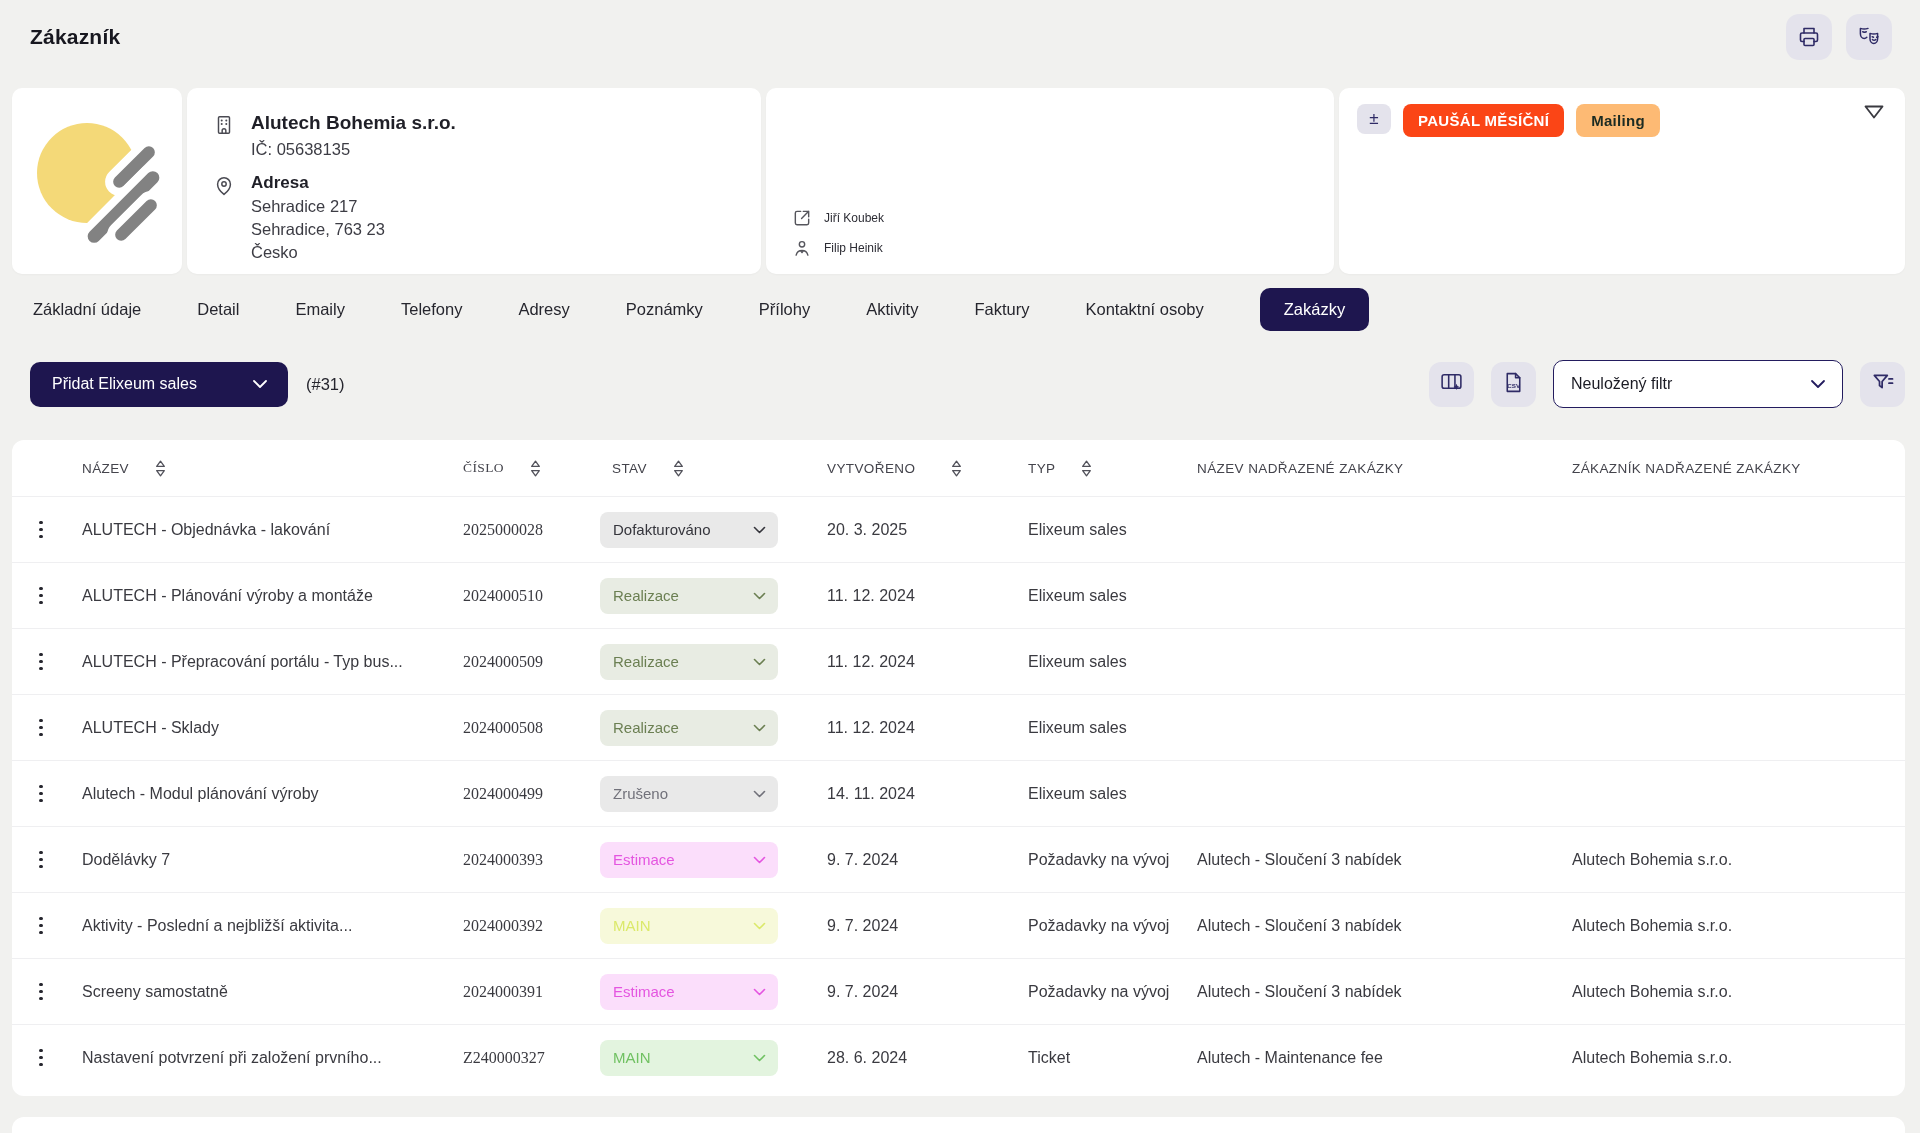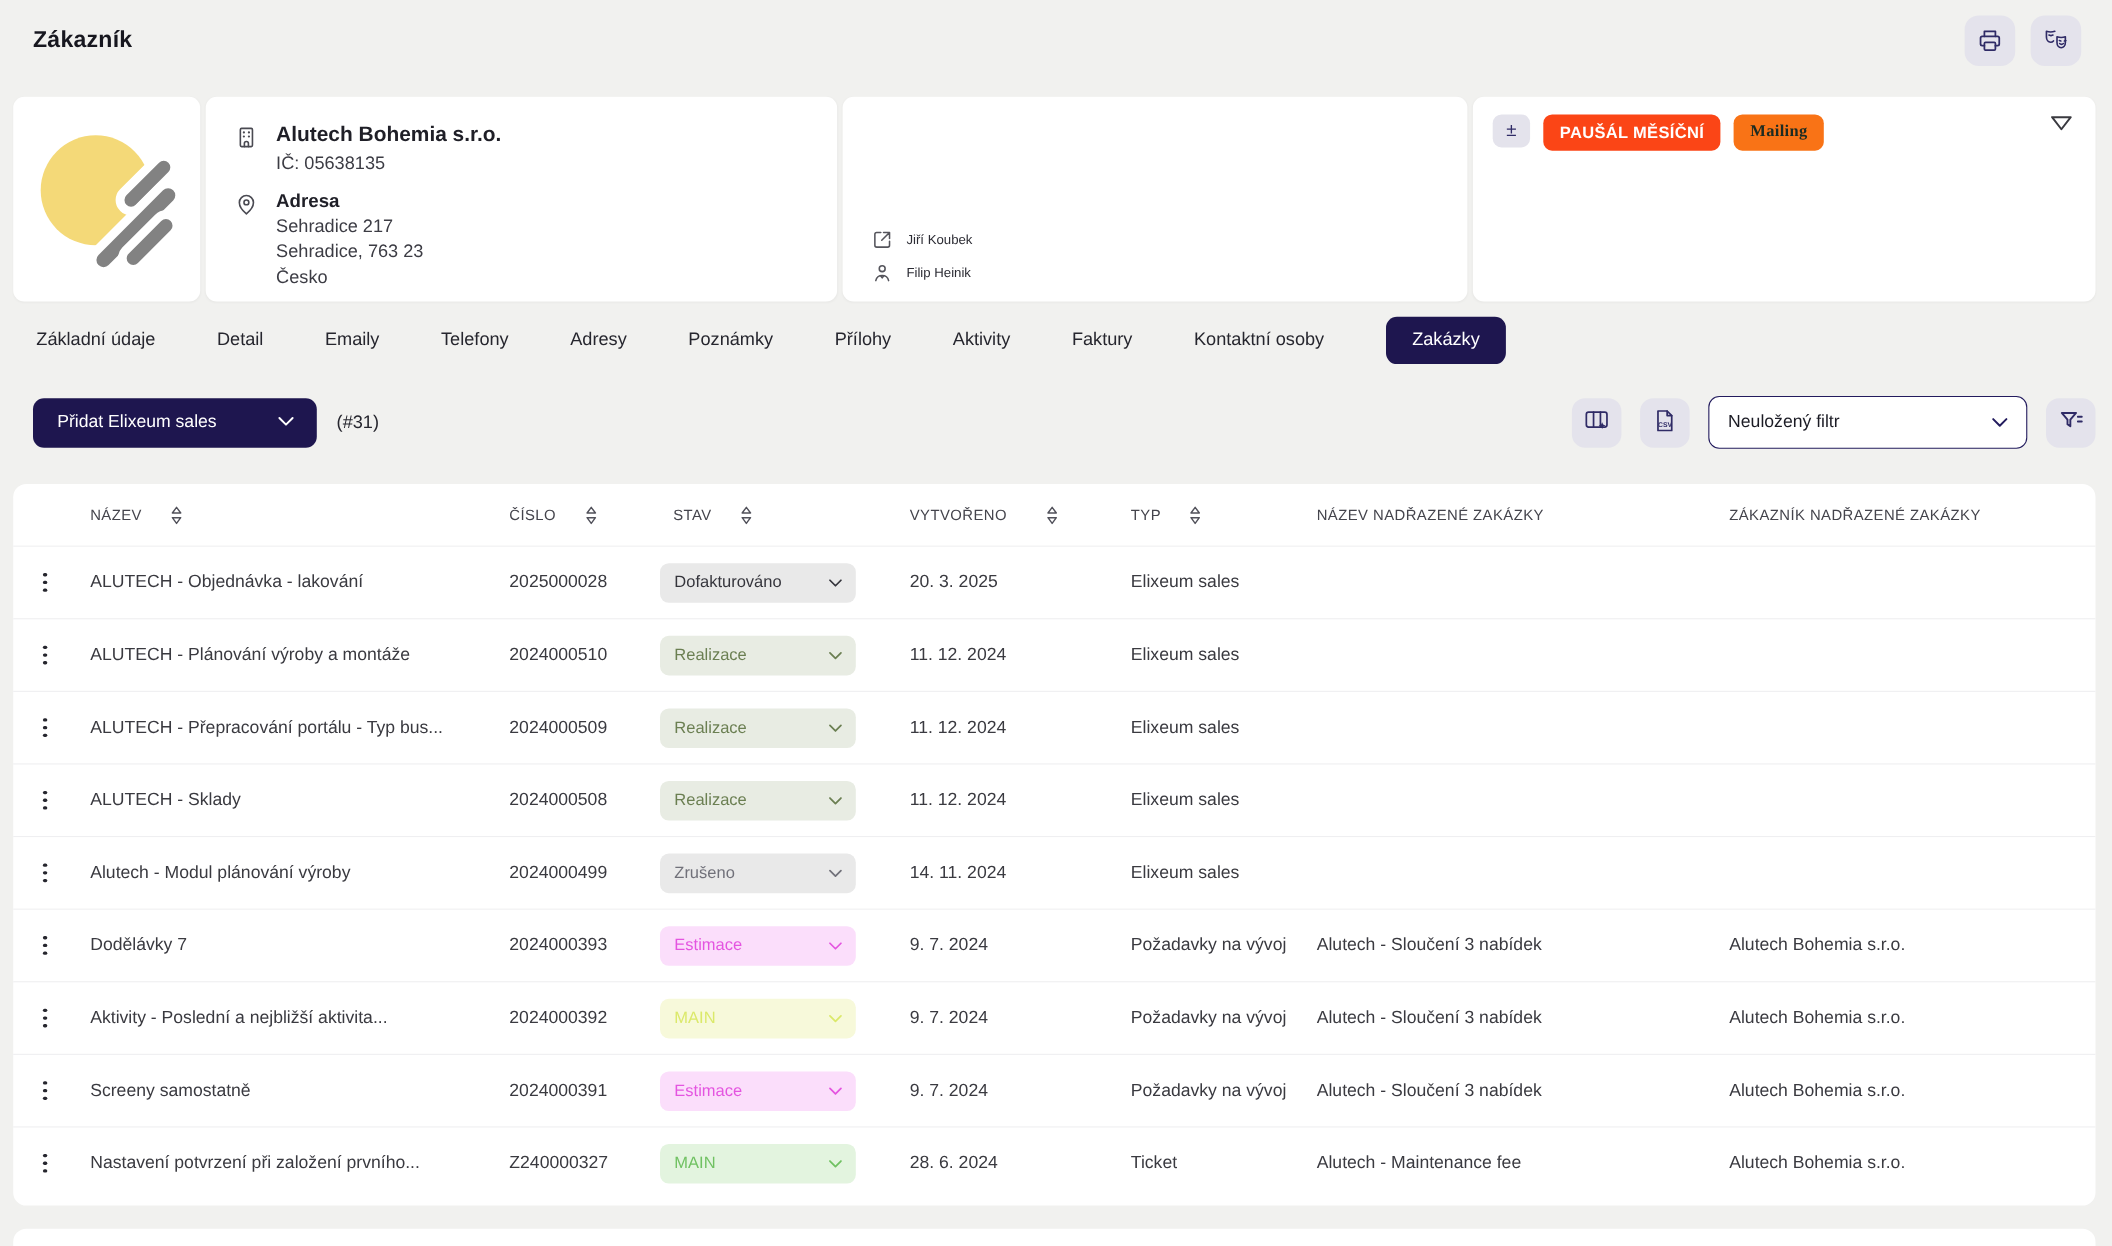--- a/index.html
+++ b/index.html
@@ -68,21 +68,21 @@
   .thead { height:56px; }
   .th { font-size:13.5px; font-weight:500; color:#44444c; letter-spacing:.4px; text-transform:uppercase;
         display:flex; align-items:center; }
   .sort { margin-left:26px; display:flex; cursor:pointer; color:#51515a; }
   .row { height:66px; border-top:1px solid #efeff1; font-size:16px; color:#3a3a40; }
   .cell { overflow:hidden; white-space:nowrap; text-overflow:ellipsis; }
   .c-dots { display:flex; justify-content:center; }
   .kebab { display:flex; flex-direction:column; gap:3.5px; padding:6px; cursor:pointer; background:none; border:none; }
   .kebab i { width:3.5px; height:3.5px; border-radius:50%; background:#26262e; display:block; }
   .c-name { padding-left:12px; }
-  .c-num  { padding-left:6px; }
+  .c-num  { padding-left:6px;font-family:Liberation Serif, serif; }
   .c-stav { padding-left:10px; }
   .c-date { padding-left:25px; }
   .c-typ  { padding-left:16px; }
   .c-par  { padding-left:15px; }
   .c-cust { padding-left:15px; }
   .th.c-name { padding-left:12px; } .th.c-num { padding-left:6px; } .th.c-stav { padding-left:22px; }
   .th.c-date { padding-left:25px;gap:10px; } .th.c-typ { padding-left:16px; }
   .status-pill { width:178px; height:36px; border-radius:8px; display:flex; align-items:center; justify-content:space-between;
                  padding:0 12px 0 13px; font-size:15px; cursor:pointer; }
   .status-pill .chev { display:flex; }
@@ -181,21 +181,21 @@
     </span>
     <span>Filip Heinik</span>
   </div>
     </div>
 
   <div class="card card-tags">
     <div class="tags-row">
       <button class="pm-btn">±</button>
       <div id="badges" style="display:flex;gap:12px;">
           <span class="badge" style="background: rgb(251, 69, 22); color: rgb(255, 255, 255);">PAUŠÁL MĚSÍČNÍ</span>
-          <span class="badge" style="background: #f97316; color: rgb(28, 43, 34); font-family: Liberation Serif, serif;">Mailing</span>
+          <span class="badge" style="background: #fdba74; color: rgb(28, 43, 34);">Mailing</span>
         </div>
     </div>
     <button class="expander">
       <svg width="22" height="16" viewBox="0 0 22 16" fill="none" stroke="currentColor" stroke-width="1.8" stroke-linejoin="round">
         <path d="M2.5 2.5h17L11 13.5z"></path>
       </svg>
     </button>
   </div>
 </div>
 

